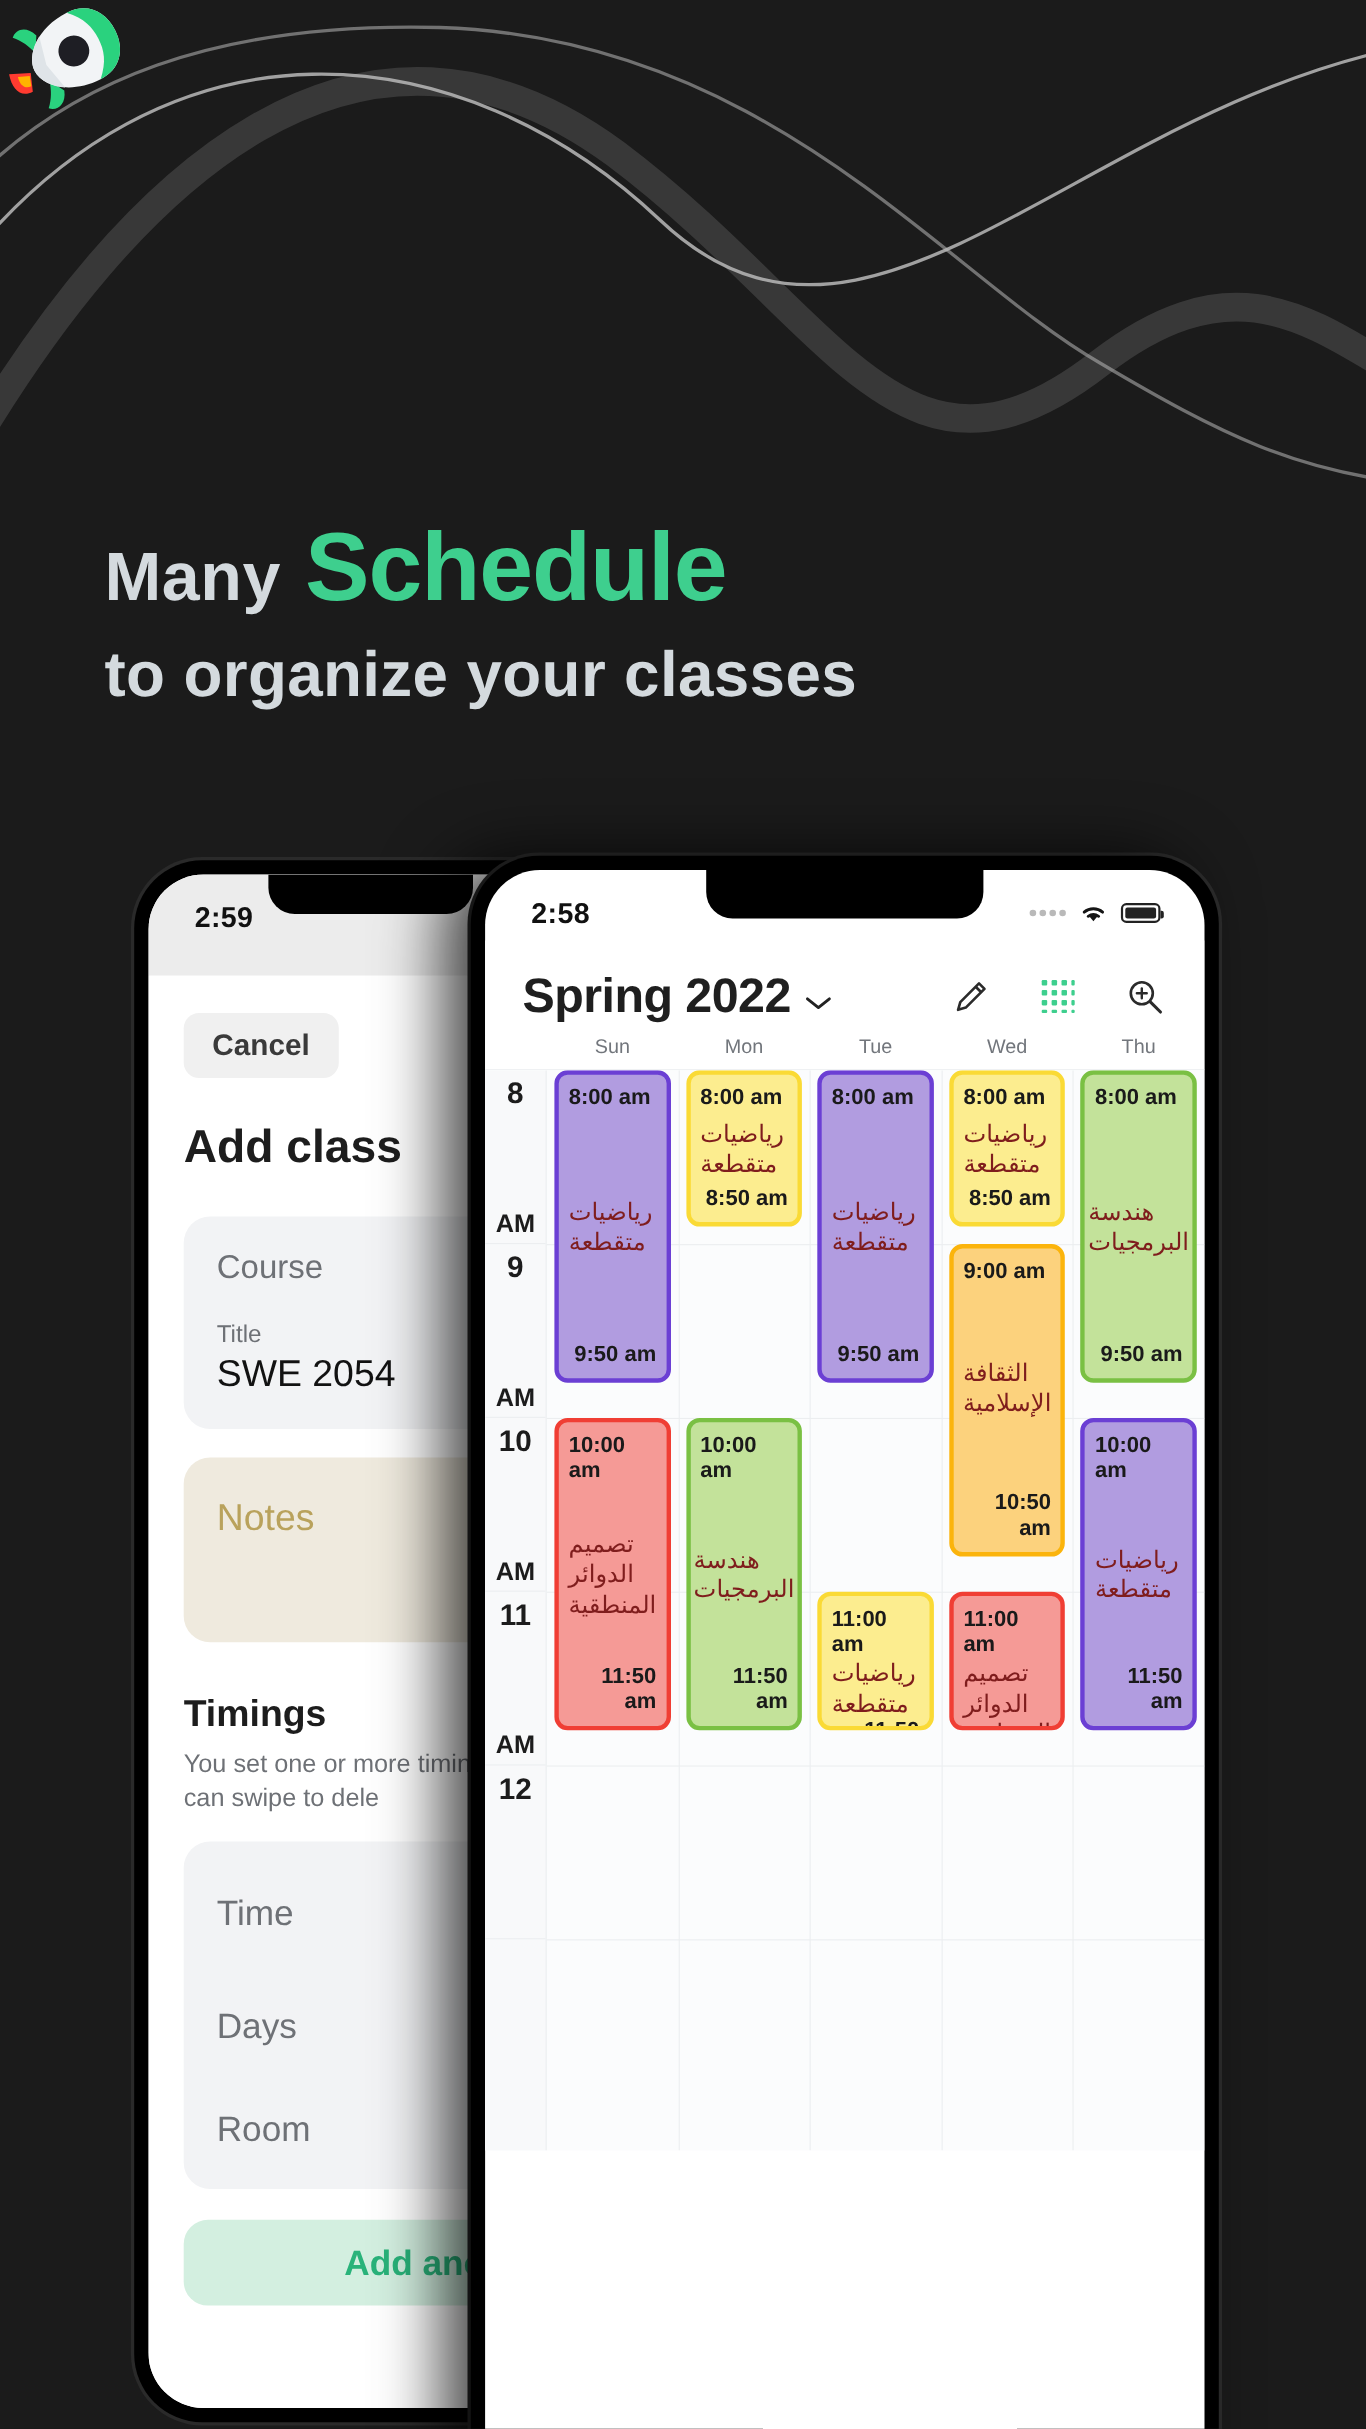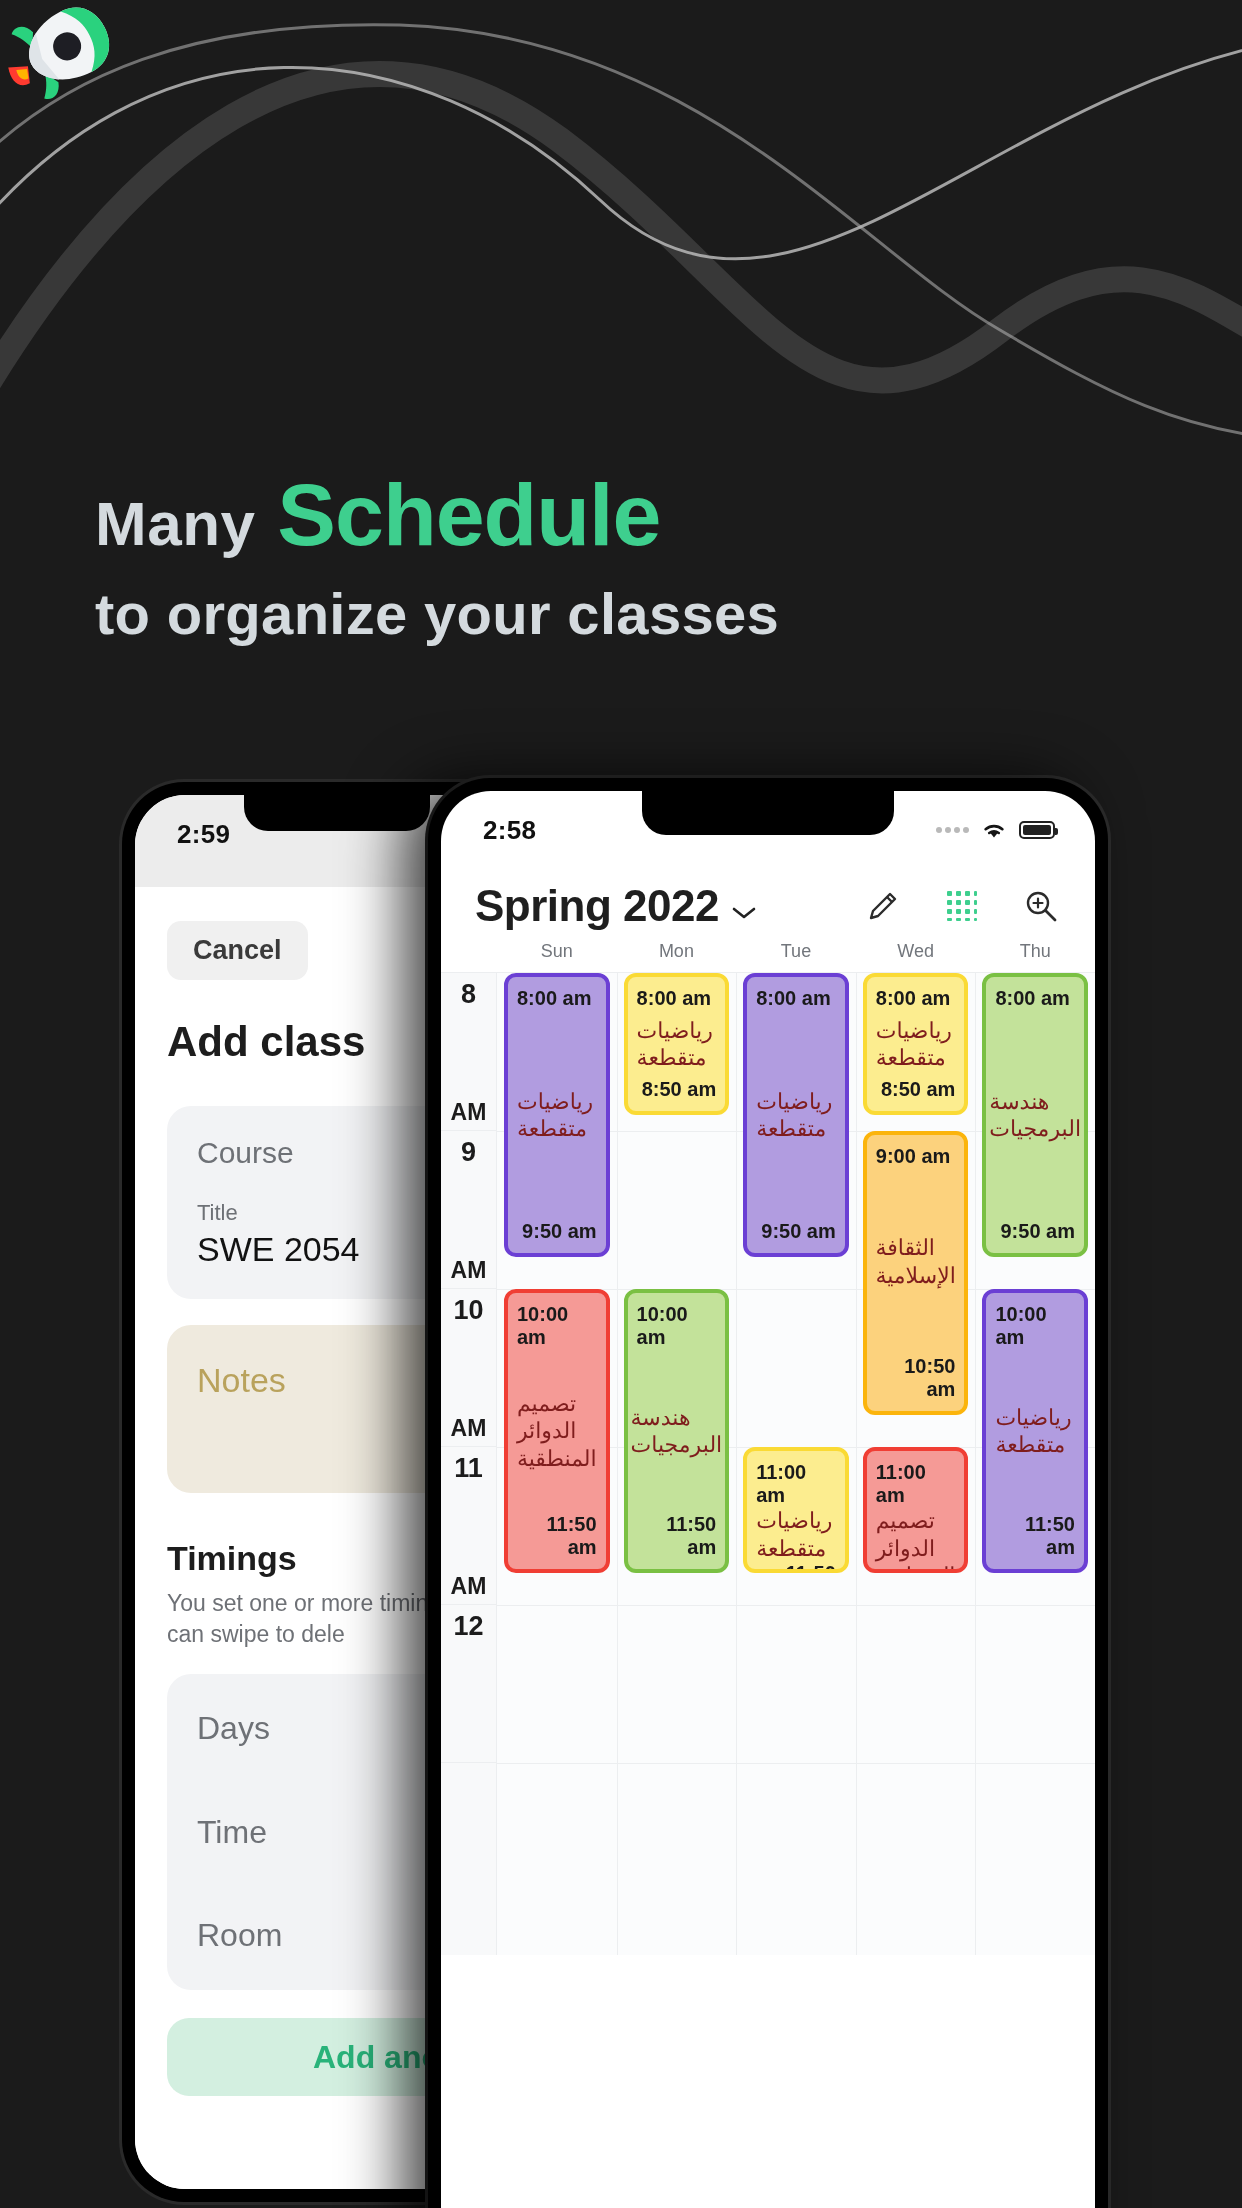--- a/index.html
+++ b/index.html
@@ -187,25 +187,25 @@
 
       <div class="notes-card">
         <div class="notes-label">Notes</div>
       </div>
 
       <div class="sect-title">Timings</div>
       <div class="sect-desc">You set one or more timings. timing, you can swipe to dele</div>
 
       <div class="timing-card">
         <div class="timing-row">
-          <span class="lbl">Days</span>
-        </div>
-        <div class="timing-row">
           <span class="lbl">Time</span>
           <span class="pill">9:00</span>
+        </div>
+        <div class="timing-row">
+          <span class="lbl">Days</span>
         </div>
         <div class="timing-row">
           <span class="lbl">Room</span>
         </div>
       </div>
 
       <div class="addanother">
         <span>Add ano</span>
       </div>
     </div>

